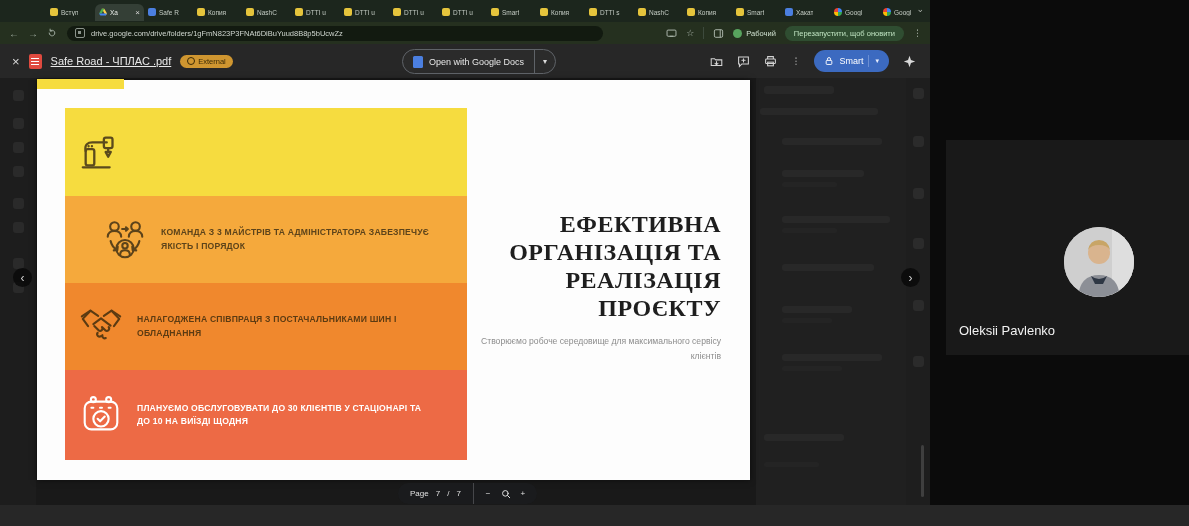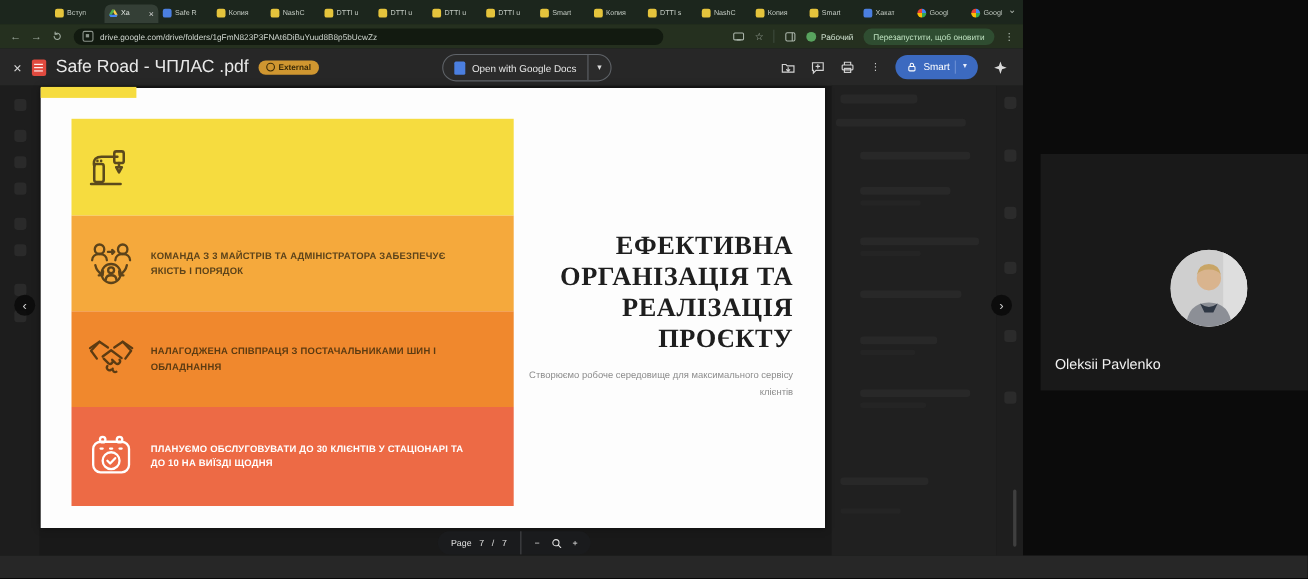--- a/index.html
+++ b/index.html
@@ -36,22 +36,22 @@
   .profile-chip{display:flex;align-items:center;gap:4px;color:#cfe0cf;font-size:7.5px;text-align:center;}
   .profile-dot{width:9px;height:9px;border-radius:50%;background:#58a35e;}
   .relaunch-btn{background:#2f4d31;color:#bfe3c1;font-size:7.5px;border-radius:9px;padding:3px 9px;white-space:nowrap;}
   .kebab{color:#b9c3b9;font-size:9px;letter-spacing:0;}
   
   .pv-header{position:absolute;left:0;top:44px;width:930px;height:34px;background:#272727;}
   .pv-left{position:absolute;left:12px;top:0;height:34px;display:flex;align-items:center;gap:9px;}
   .pv-close{color:#d9d9d9;font-size:13px;}
   .pdf-ic{width:13px;height:15px;background:#e04a3f;border-radius:2px;position:relative;}
   .pdf-ic::after{content:"";position:absolute;left:2.5px;top:4px;width:8px;height:1.6px;background:#fff;box-shadow:0 3px 0 #fff,0 6px 0 #fff;}
-  .pv-name{color:#e9e9e9;font-size:16px;white-space:nowrap;}
-  .ext-badge{display:flex;align-items:center;gap:3px;background:#cf9630;color:#3a2a06;font-size:7.5px;font-weight:bold;
+  .pv-name{color:#e9e9e9;font-size:11px;white-space:nowrap;text-decoration:underline;}
+  .ext-badge{display:flex;align-items:center;gap:3px;background:#cf9630;color:#3a2a06;font-size:7.5px;font-weight:normal;
              border-radius:8px;padding:2px 7px;}
   .ext-badge .pip{width:6px;height:6px;border-radius:50%;border:1.4px solid #3a2a06;}
   .open-with{position:absolute;left:402px;top:5px;height:23px;display:flex;align-items:center;border:1px solid #5f6368;
              border-radius:13px;overflow:hidden;background:#2b2b2b;}
   .ow-main{display:flex;align-items:center;gap:6px;padding:0 10px;height:100%;}
   .ow-doc{width:10px;height:12px;background:#4b7fe0;border-radius:1.5px;}
   .ow-label{color:#e6e6e6;font-size:9px;white-space:nowrap;}
   .ow-sep{width:1px;height:100%;background:#5f6368;}
   .ow-caret{padding:0 8px;color:#dcdcdc;font-size:8px;}
   .pv-right{position:absolute;right:14px;top:0;height:34px;display:flex;align-items:center;gap:14px;}
@@ -346,21 +346,21 @@
                   <path d="M8 23 c-1.5-7 2.5-9 7-9 h15"></path>
                   <rect x="27" y="9" width="9" height="11" rx="2"></rect>
                   <path d="M31.5 20 v3.5"></path>
                   <path d="M28.8 24 h5.4 l-2.7 5 z"></path>
                   <path d="M5 40 h28"></path>
                   <path d="M11 18 h0.1 M14.5 18 h0.1"></path>
                 </g>
               </svg>
             </span>
           </div>
-          <div class="srow" style="background: rgb(245, 169, 60); height: 87px;">
+          <div class="srow" style="background: rgb(245, 169, 60); height: 87px; padding-left: 24px;">
             <span class="srow-icon" style="color: rgb(92, 67, 26);">
               <svg viewBox="0 0 48 48">
                 <g fill="none" stroke="currentColor" stroke-width="2.2" stroke-linecap="round" stroke-linejoin="round">
                   <circle cx="13" cy="10" r="4.5"></circle>
                   <path d="M6 20.5 c0-4 3.2-6 7-6 s7 2 7 6"></path>
                   <circle cx="35" cy="10" r="4.5"></circle>
                   <path d="M28 20.5 c0-4 3.2-6 7-6 s7 2 7 6"></path>
                   <circle cx="24" cy="33" r="9"></circle>
                   <circle cx="24" cy="30" r="2.8"></circle>
                   <path d="M19 39 c0-2.8 2.2-4.3 5-4.3 s5 1.5 5 4.3"></path>

